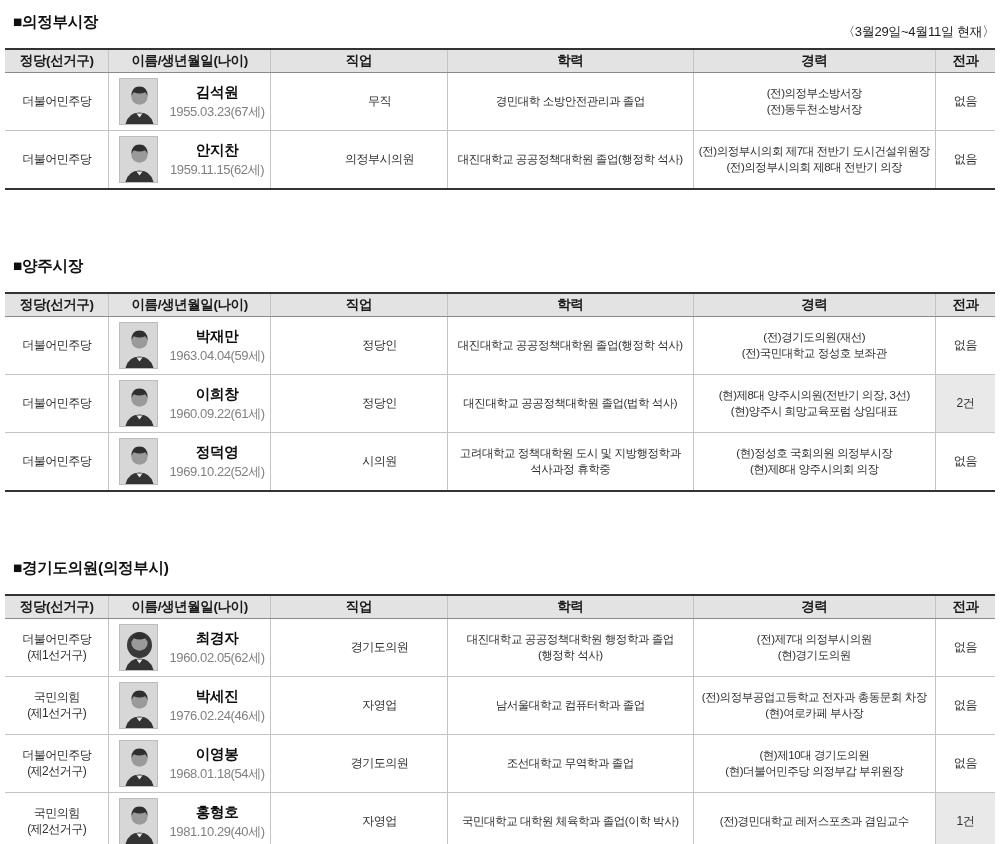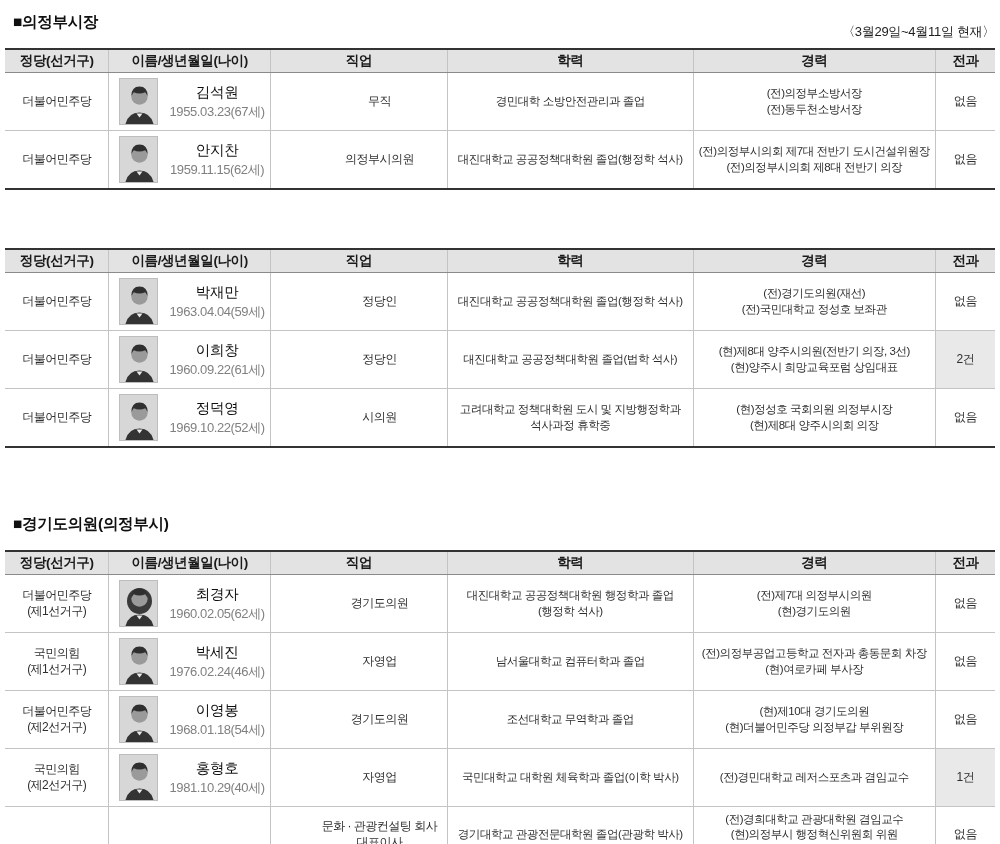--- a/index.html
+++ b/index.html
@@ -63,21 +63,21 @@
   .party-name,.district-name{font-size:12px;letter-spacing:-0.5px;}
   .name-cell-inner{display:flex;align-items:center;justify-content:flex-start;gap:9px;padding-left:7px;}
   .photo{
     flex:0 0 auto;width:39px;height:47px;display:inline-block;
     background:#d7d7d7;border:1px solid #bdbdbd;overflow:hidden;
   }
   .photo svg{display:block;}
   .photo .side-hair{display:none;}
   .photo.female .side-hair{display:block;}
   .name-block{flex:1 1 auto;display:flex;flex-direction:column;align-items:center;gap:1px;}
-  .cand-name{font-size:14.5px;font-weight:normal;color:#0e0e0e;letter-spacing:-0.3px;}
+  .cand-name{font-size:14.5px;font-weight:bold;color:#0e0e0e;letter-spacing:-0.3px;}
   .cand-birth{font-size:13px;color:var(--text-sub);letter-spacing:-0.4px;}
   .footnote{
     margin-top:12px;font-size:12.6px;color:#1f1f1f;letter-spacing:-0.45px;
   }
   .footnote b{font-weight:bold;color:#000;}
 </style>
 </head>
 <body>
 
 <div id="sections-root">
@@ -164,137 +164,22 @@
     <td class="col-career">(전)의정부시의회 제7대 전반기 도시건설위원장
 (전)의정부시의회 제8대 전반기 의장</td>
     <td class="col-record">없음</td>
   </tr>
 </tbody>
     </table>
 
   </section>
 
   <section class="section">
-    <table class="cand-table">
-      <colgroup>
-        <col class="c-party">
-          <col class="c-name">
-          <col class="c-job">
-        <col class="c-edu">
-          <col class="c-career">
-          <col class="c-record">
-      </colgroup>
-      <thead>
-        <tr>
-            <th>정당(선거구)</th>
-            <th>이름/생년월일(나이)</th>
-            <th>직업</th>
-            <th>학력</th>
-            <th>경력</th>
-            <th>전과</th>
-          </tr>
-      </thead>
-      <tbody>
-  <tr>
-    <td class="col-party">
-      <div class="party-name">더불어민주당</div>
-
-    </td>
-    <td class="col-name">
-      <div class="name-cell-inner">
-        <span class="photo">
-          <svg viewBox="0 0 39 47" width="39" height="47" aria-hidden="true">
-            <rect width="39" height="47" fill="#d7d7d7"></rect>
-            <ellipse class="side-hair" cx="19.5" cy="20" rx="12.5" ry="13" fill="#3a3a3a"></ellipse>
-            <circle cx="19.5" cy="17.5" r="8.2" fill="#9a9a9a"></circle>
-            <path d="M11.3 17 q0.2 -9.5 8.2 -9.5 q8 0 8.2 9.5 l-2.4 -3.8 q-5.8 2.6 -11.6 0 z" fill="#2f2f2f"></path>
-            <path d="M5 47 q2.5 -13.5 14.5 -13.5 q12 0 14.5 13.5 z" fill="#333333"></path>
-            <path d="M16.5 34.5 l3 4 3 -4 z" fill="#e8e8e8"></path>
-          </svg>
-        </span>
-        <span class="name-block">
-          <span class="cand-name">박재만</span>
-          <span class="cand-birth">1963.04.04(59세)</span>
-        </span>
-      </div>
-    </td>
-    <td class="col-job">정당인</td>
-    <td class="col-edu">대진대학교 공공정책대학원 졸업(행정학 석사)</td>
-    <td class="col-career">(전)경기도의원(재선)
-(전)국민대학교 정성호 보좌관</td>
-    <td class="col-record">없음</td>
-  </tr>
-
-  <tr>
-    <td class="col-party">
-      <div class="party-name">더불어민주당</div>
-
-    </td>
-    <td class="col-name">
-      <div class="name-cell-inner">
-        <span class="photo">
-          <svg viewBox="0 0 39 47" width="39" height="47" aria-hidden="true">
-            <rect width="39" height="47" fill="#d7d7d7"></rect>
-            <ellipse class="side-hair" cx="19.5" cy="20" rx="12.5" ry="13" fill="#3a3a3a"></ellipse>
-            <circle cx="19.5" cy="17.5" r="8.2" fill="#9a9a9a"></circle>
-            <path d="M11.3 17 q0.2 -9.5 8.2 -9.5 q8 0 8.2 9.5 l-2.4 -3.8 q-5.8 2.6 -11.6 0 z" fill="#2f2f2f"></path>
-            <path d="M5 47 q2.5 -13.5 14.5 -13.5 q12 0 14.5 13.5 z" fill="#333333"></path>
-            <path d="M16.5 34.5 l3 4 3 -4 z" fill="#e8e8e8"></path>
-          </svg>
-        </span>
-        <span class="name-block">
-          <span class="cand-name">이희창</span>
-          <span class="cand-birth">1960.09.22(61세)</span>
-        </span>
-      </div>
-    </td>
-    <td class="col-job">정당인</td>
-    <td class="col-edu">대진대학교 공공정책대학원 졸업(법학 석사)</td>
-    <td class="col-career">(현)제8대 양주시의원(전반기 의장, 3선)
-(현)양주시 희망교육포럼 상임대표</td>
-    <td class="col-record hl">2건</td>
-  </tr>
-
-  <tr>
-    <td class="col-party">
-      <div class="party-name">더불어민주당</div>
-
-    </td>
-    <td class="col-name">
-      <div class="name-cell-inner">
-        <span class="photo">
-          <svg viewBox="0 0 39 47" width="39" height="47" aria-hidden="true">
-            <rect width="39" height="47" fill="#d7d7d7"></rect>
-            <ellipse class="side-hair" cx="19.5" cy="20" rx="12.5" ry="13" fill="#3a3a3a"></ellipse>
-            <circle cx="19.5" cy="17.5" r="8.2" fill="#9a9a9a"></circle>
-            <path d="M11.3 17 q0.2 -9.5 8.2 -9.5 q8 0 8.2 9.5 l-2.4 -3.8 q-5.8 2.6 -11.6 0 z" fill="#2f2f2f"></path>
-            <path d="M5 47 q2.5 -13.5 14.5 -13.5 q12 0 14.5 13.5 z" fill="#333333"></path>
-            <path d="M16.5 34.5 l3 4 3 -4 z" fill="#e8e8e8"></path>
-          </svg>
-        </span>
-        <span class="name-block">
-          <span class="cand-name">정덕영</span>
-          <span class="cand-birth">1969.10.22(52세)</span>
-        </span>
-      </div>
-    </td>
-    <td class="col-job">시의원</td>
-    <td class="col-edu">고려대학교 정책대학원 도시 및 지방행정학과
-석사과정 휴학중</td>
-    <td class="col-career">(현)정성호 국회의원 의정부시장
-(현)제8대 양주시의회 의장</td>
-    <td class="col-record">없음</td>
-  </tr>
-</tbody>
-    </table>
-  </section>
-
-  <section class="section">
     <div class="section-header">
-      <h2 class="section-title">■경기도의원(의정부시)</h2>
+      <h2 class="section-title">■양주시장</h2>
 
     </div>
     <table class="cand-table">
       <colgroup>
         <col class="c-party">
           <col class="c-name">
           <col class="c-job">
         <col class="c-edu">
           <col class="c-career">
           <col class="c-record">
@@ -306,20 +191,139 @@
             <th>직업</th>
             <th>학력</th>
             <th>경력</th>
             <th>전과</th>
           </tr>
       </thead>
       <tbody>
   <tr>
     <td class="col-party">
       <div class="party-name">더불어민주당</div>
+
+    </td>
+    <td class="col-name">
+      <div class="name-cell-inner">
+        <span class="photo">
+          <svg viewBox="0 0 39 47" width="39" height="47" aria-hidden="true">
+            <rect width="39" height="47" fill="#d7d7d7"></rect>
+            <ellipse class="side-hair" cx="19.5" cy="20" rx="12.5" ry="13" fill="#3a3a3a"></ellipse>
+            <circle cx="19.5" cy="17.5" r="8.2" fill="#9a9a9a"></circle>
+            <path d="M11.3 17 q0.2 -9.5 8.2 -9.5 q8 0 8.2 9.5 l-2.4 -3.8 q-5.8 2.6 -11.6 0 z" fill="#2f2f2f"></path>
+            <path d="M5 47 q2.5 -13.5 14.5 -13.5 q12 0 14.5 13.5 z" fill="#333333"></path>
+            <path d="M16.5 34.5 l3 4 3 -4 z" fill="#e8e8e8"></path>
+          </svg>
+        </span>
+        <span class="name-block">
+          <span class="cand-name">박재만</span>
+          <span class="cand-birth">1963.04.04(59세)</span>
+        </span>
+      </div>
+    </td>
+    <td class="col-job">정당인</td>
+    <td class="col-edu">대진대학교 공공정책대학원 졸업(행정학 석사)</td>
+    <td class="col-career">(전)경기도의원(재선)
+(전)국민대학교 정성호 보좌관</td>
+    <td class="col-record">없음</td>
+  </tr>
+
+  <tr>
+    <td class="col-party">
+      <div class="party-name">더불어민주당</div>
+
+    </td>
+    <td class="col-name">
+      <div class="name-cell-inner">
+        <span class="photo">
+          <svg viewBox="0 0 39 47" width="39" height="47" aria-hidden="true">
+            <rect width="39" height="47" fill="#d7d7d7"></rect>
+            <ellipse class="side-hair" cx="19.5" cy="20" rx="12.5" ry="13" fill="#3a3a3a"></ellipse>
+            <circle cx="19.5" cy="17.5" r="8.2" fill="#9a9a9a"></circle>
+            <path d="M11.3 17 q0.2 -9.5 8.2 -9.5 q8 0 8.2 9.5 l-2.4 -3.8 q-5.8 2.6 -11.6 0 z" fill="#2f2f2f"></path>
+            <path d="M5 47 q2.5 -13.5 14.5 -13.5 q12 0 14.5 13.5 z" fill="#333333"></path>
+            <path d="M16.5 34.5 l3 4 3 -4 z" fill="#e8e8e8"></path>
+          </svg>
+        </span>
+        <span class="name-block">
+          <span class="cand-name">이희창</span>
+          <span class="cand-birth">1960.09.22(61세)</span>
+        </span>
+      </div>
+    </td>
+    <td class="col-job">정당인</td>
+    <td class="col-edu">대진대학교 공공정책대학원 졸업(법학 석사)</td>
+    <td class="col-career">(현)제8대 양주시의원(전반기 의장, 3선)
+(현)양주시 희망교육포럼 상임대표</td>
+    <td class="col-record hl">2건</td>
+  </tr>
+
+  <tr>
+    <td class="col-party">
+      <div class="party-name">더불어민주당</div>
+
+    </td>
+    <td class="col-name">
+      <div class="name-cell-inner">
+        <span class="photo">
+          <svg viewBox="0 0 39 47" width="39" height="47" aria-hidden="true">
+            <rect width="39" height="47" fill="#d7d7d7"></rect>
+            <ellipse class="side-hair" cx="19.5" cy="20" rx="12.5" ry="13" fill="#3a3a3a"></ellipse>
+            <circle cx="19.5" cy="17.5" r="8.2" fill="#9a9a9a"></circle>
+            <path d="M11.3 17 q0.2 -9.5 8.2 -9.5 q8 0 8.2 9.5 l-2.4 -3.8 q-5.8 2.6 -11.6 0 z" fill="#2f2f2f"></path>
+            <path d="M5 47 q2.5 -13.5 14.5 -13.5 q12 0 14.5 13.5 z" fill="#333333"></path>
+            <path d="M16.5 34.5 l3 4 3 -4 z" fill="#e8e8e8"></path>
+          </svg>
+        </span>
+        <span class="name-block">
+          <span class="cand-name">정덕영</span>
+          <span class="cand-birth">1969.10.22(52세)</span>
+        </span>
+      </div>
+    </td>
+    <td class="col-job">시의원</td>
+    <td class="col-edu">고려대학교 정책대학원 도시 및 지방행정학과
+석사과정 휴학중</td>
+    <td class="col-career">(현)정성호 국회의원 의정부시장
+(현)제8대 양주시의회 의장</td>
+    <td class="col-record">없음</td>
+  </tr>
+</tbody>
+    </table>
+  </section>
+
+  <section class="section">
+    <div class="section-header">
+      <h2 class="section-title">■경기도의원(의정부시)</h2>
+
+    </div>
+    <table class="cand-table">
+      <colgroup>
+        <col class="c-party">
+          <col class="c-name">
+          <col class="c-job">
+        <col class="c-edu">
+          <col class="c-career">
+          <col class="c-record">
+      </colgroup>
+      <thead>
+        <tr>
+            <th>정당(선거구)</th>
+            <th>이름/생년월일(나이)</th>
+            <th>직업</th>
+            <th>학력</th>
+            <th>경력</th>
+            <th>전과</th>
+          </tr>
+      </thead>
+      <tbody>
+  <tr>
+    <td class="col-party">
+      <div class="party-name">더불어민주당</div>
       <div class="district-name">(제1선거구)</div>
     </td>
     <td class="col-name">
       <div class="name-cell-inner">
         <span class="photo female">
           <svg viewBox="0 0 39 47" width="39" height="47" aria-hidden="true">
             <rect width="39" height="47" fill="#d7d7d7"></rect>
             <ellipse class="side-hair" cx="19.5" cy="20" rx="12.5" ry="13" fill="#3a3a3a"></ellipse>
             <circle cx="19.5" cy="17.5" r="8.2" fill="#9a9a9a"></circle>
             <path d="M11.3 17 q0.2 -9.5 8.2 -9.5 q8 0 8.2 9.5 l-2.4 -3.8 q-5.8 2.6 -11.6 0 z" fill="#2f2f2f"></path>

